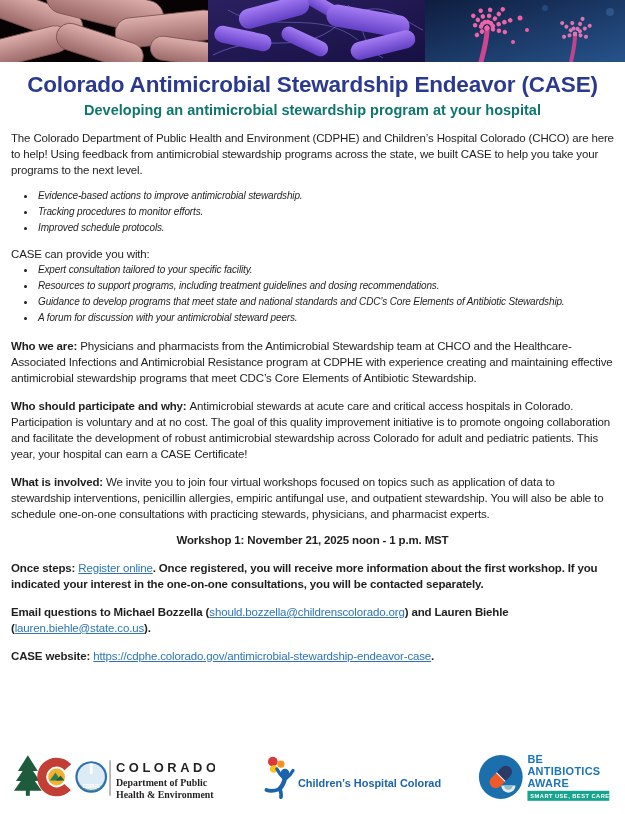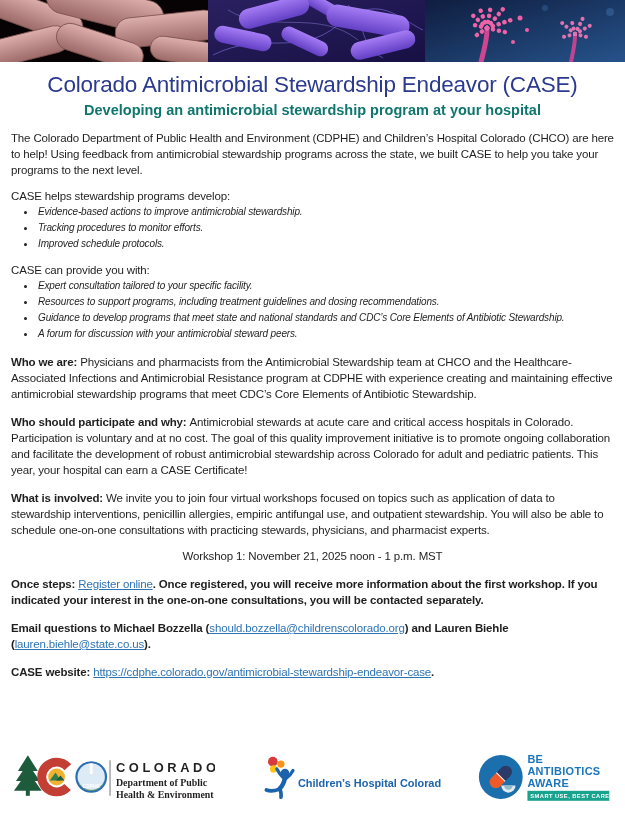--- a/index.html
+++ b/index.html
@@ -6,31 +6,31 @@
   body{
     width:625px;height:814px;overflow:hidden;background:#ffffff;
     font-family:"Liberation Sans",sans-serif;color:#1f1f1f;
     display:flex;flex-direction:column;
   }
   .banner{display:flex;height:62px;width:625px;}
   .banner .panel{height:62px;}
   .panel svg{display:block;width:100%;height:100%;}
   .content{padding:0 11px;flex:0 0 auto;}
   .doc-title{
-    text-align:center;color:#2b3a8f;font-weight:normal;font-size:22.5px;
+    text-align:center;color:#2b3a8f;font-weight:bold;font-size:22.5px;
     margin:10px 0 4px;letter-spacing:-0.2px;
   }
   .doc-subtitle{
     text-align:center;color:#0f766e;font-weight:bold;font-size:14.5px;margin:0 0 12px;
   }
   .p{margin:12px 0 10px;font-size:11.5px;line-height:16px;letter-spacing:-0.15px;}
   .p.tight{margin:0;}
   .lead{font-weight:bold;}
   .boldp{font-weight:bold;}
-  .center-bold{text-align:center;font-weight:normal;margin:2px 0 12px;}
+  .center-bold{text-align:center;font-weight:bold;margin:2px 0 12px;}
   ul.blist{margin:0 0 10px;padding-left:25px;font-size:10px;line-height:16px;letter-spacing:-0.15px;font-style:italic;}
   ul.blist li{padding-left:2px;}
   ul.blist li::marker{font-size:9px;}
   a.link{color:#2e74b5;text-decoration:underline;cursor:pointer;font-weight:normal;}
   .footer{
     margin-top:auto;height:62px;display:flex;align-items:center;
     justify-content:space-between;padding:0 10px 6px 12px;
   }
   .logo svg{display:block;}
 </style>
@@ -119,21 +119,20 @@
   </div>
 </div>
 
 <div class="content">
 
   <h1 class="doc-title">Colorado Antimicrobial Stewardship Endeavor (CASE)</h1>
   <h2 class="doc-subtitle">Developing an antimicrobial stewardship program at your hospital</h2>
 
   <p class="p">The Colorado Department of Public Health and Environment (CDPHE) and Children’s Hospital Colorado (CHCO) are here to help! Using feedback from antimicrobial stewardship programs across the state, we built CASE to help you take your programs to the next level.</p>
 
-  <p class="p tight">CASE helps stewardship programs develop:</p>
   <ul class="blist">
     <li>Evidence-based actions to improve antimicrobial stewardship.</li>
     <li>Tracking procedures to monitor efforts.</li>
     <li>Improved schedule protocols.</li>
   </ul>
 
   <p class="p tight">CASE can provide you with:</p>
   <ul class="blist">
     <li>Expert consultation tailored to your specific facility.</li>
     <li>Resources to support programs, including treatment guidelines and dosing recommendations.</li>

